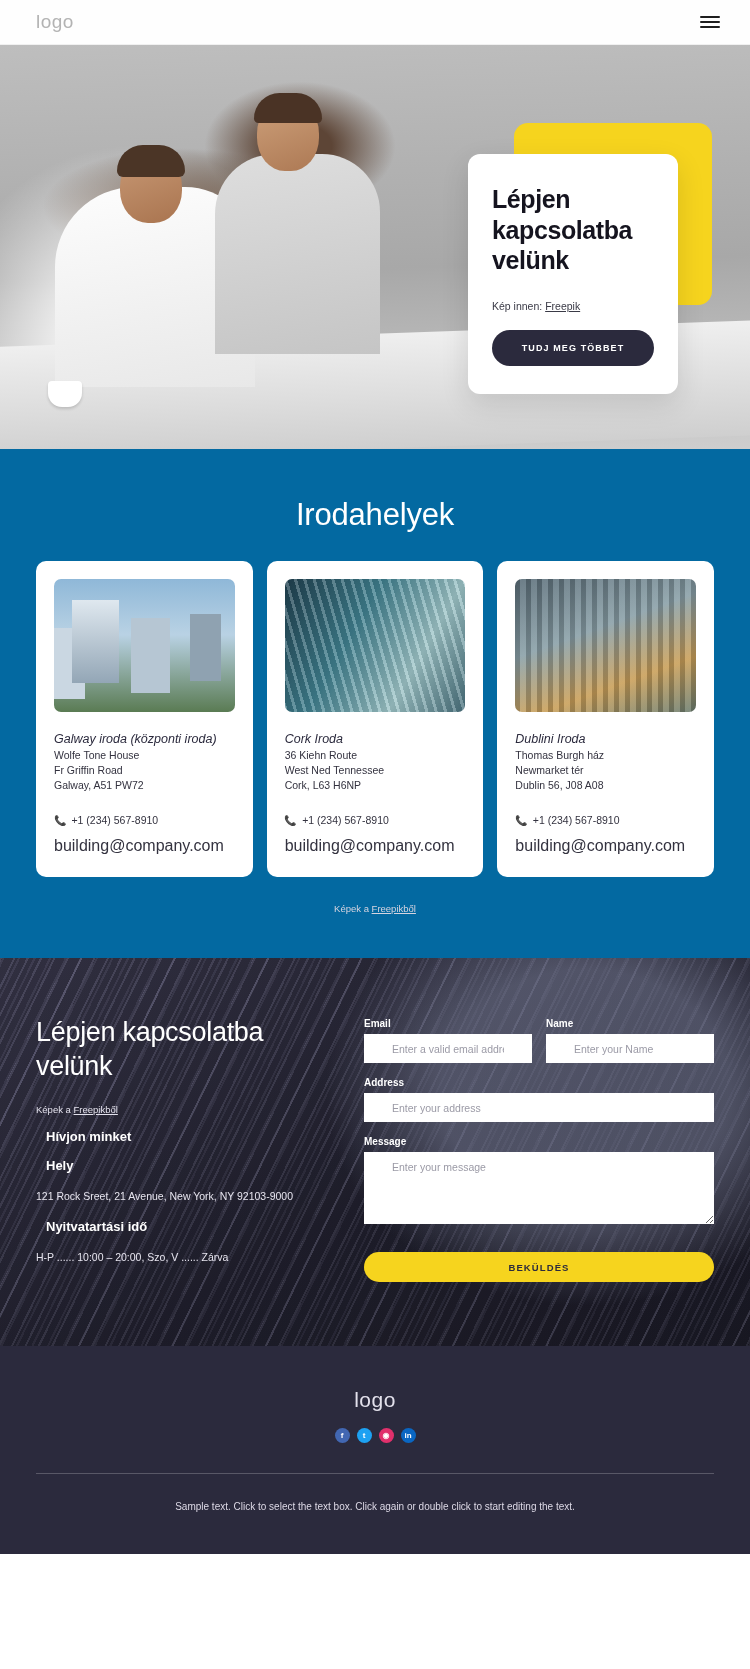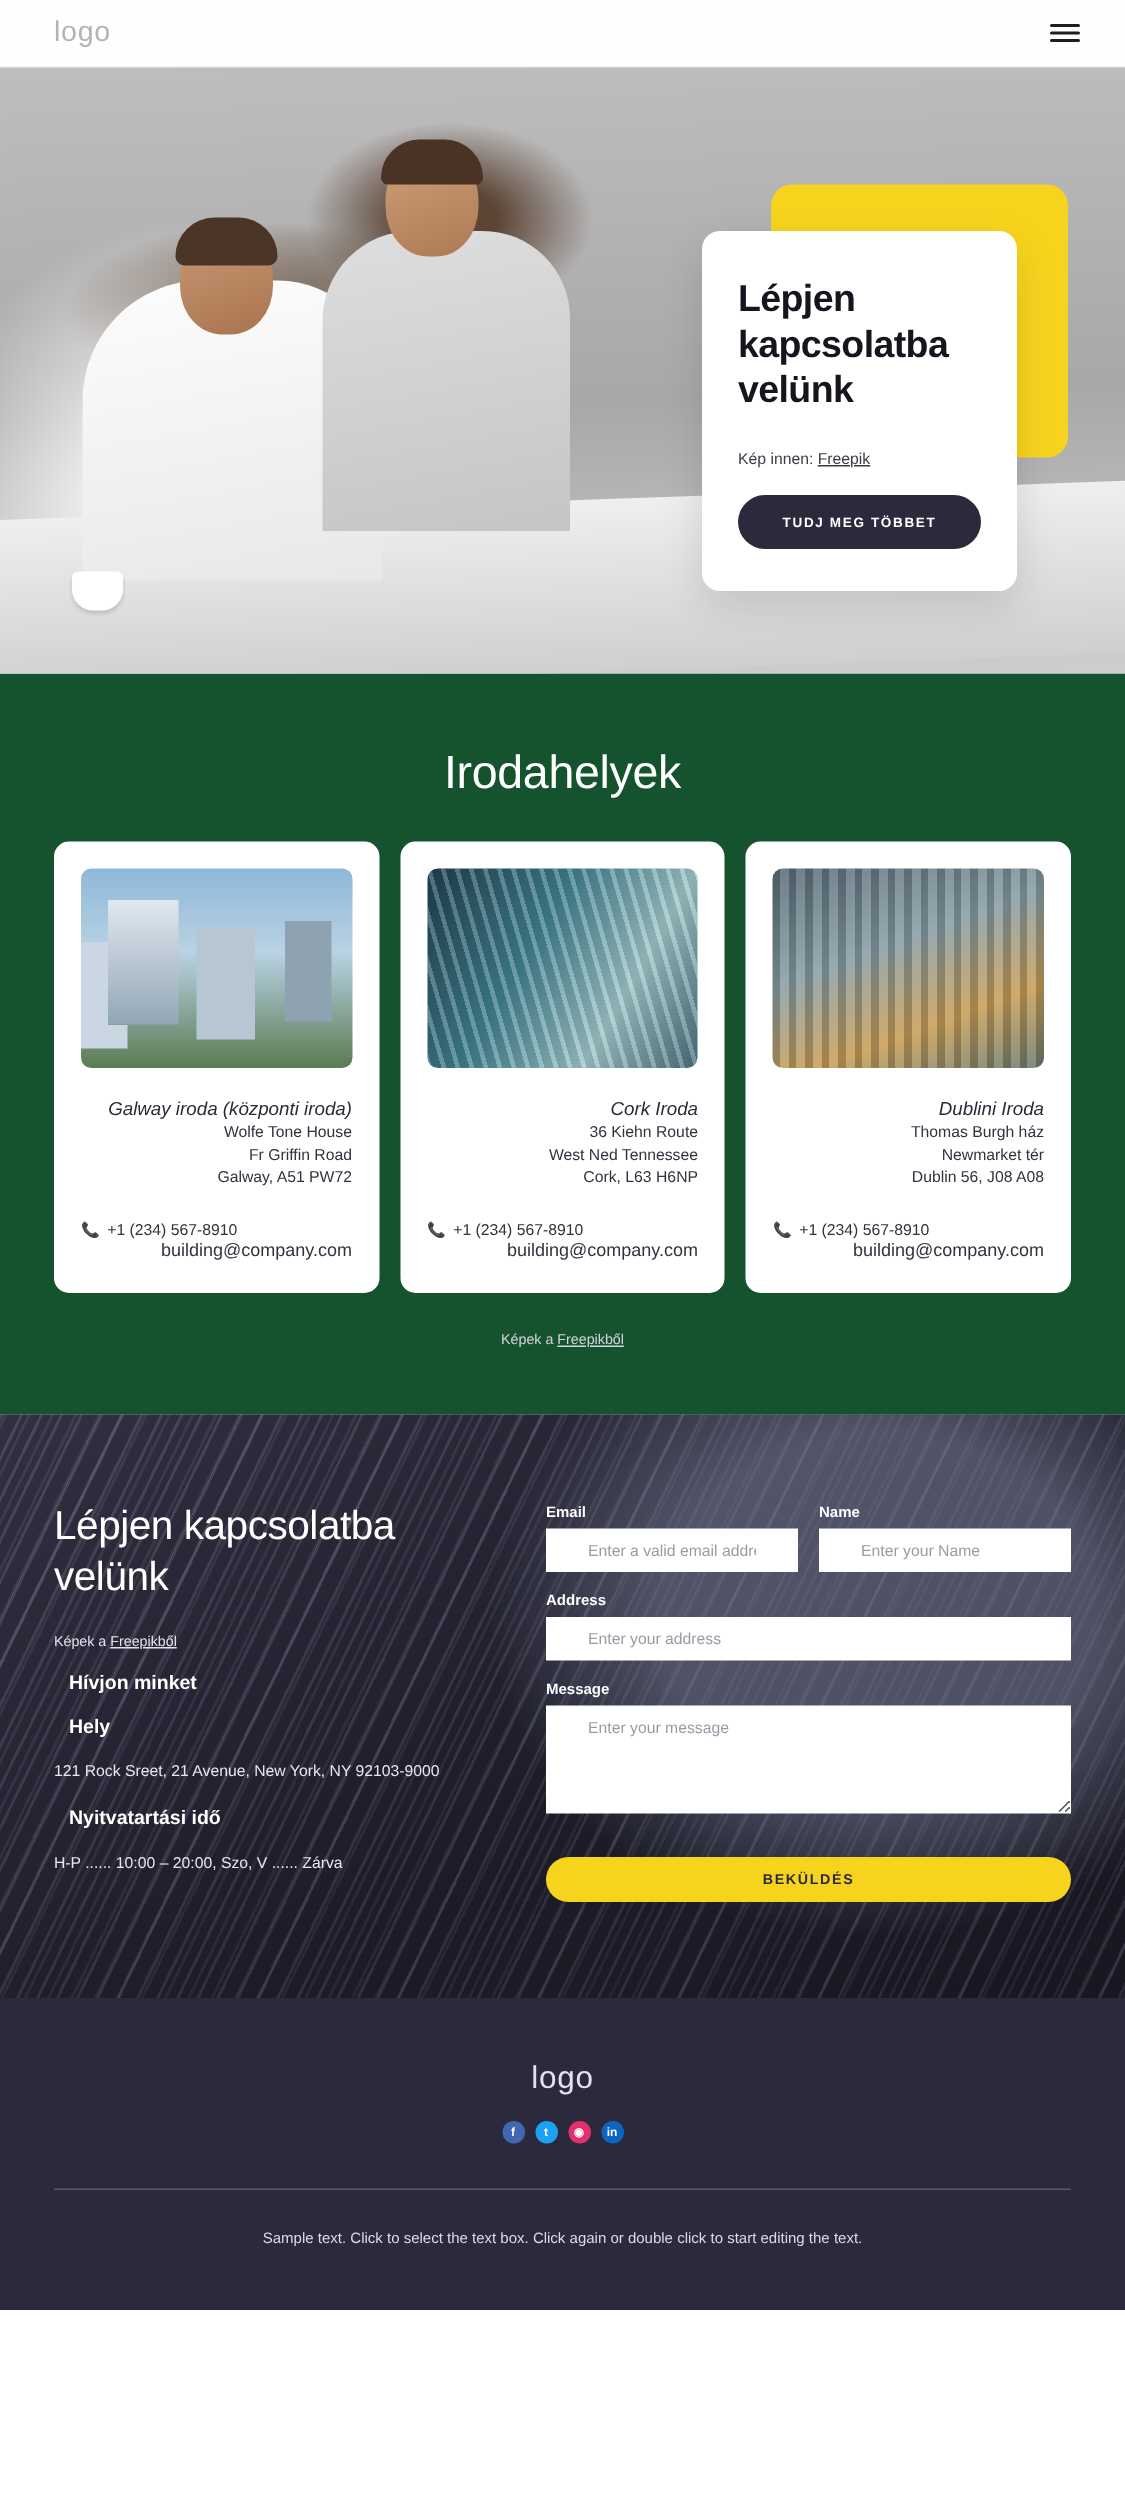--- a/index.html
+++ b/index.html
@@ -149,21 +149,21 @@
     font-weight: 700;
     letter-spacing: 1.1px;
     padding: 13px 22px;
     cursor: pointer;
     font-family: "Liberation Sans", sans-serif;
     width: 100%;
   }
 
   
   .offices {
-    background: #14532d;
+    background: #0369a1;
     padding: 48px 0 44px 0;
     text-align: center;
   }
   .offices h2 {
     font-size: 31px;
     font-weight: 400;
     color: #ffffff;
     letter-spacing: -0.2px;
   }
   .offices .sub {
@@ -178,21 +178,21 @@
     justify-content: center;
     gap: 14px;
     margin-top: 28px;
     padding: 0 36px;
   }
   .card {
     background: #fff;
     border-radius: 10px;
     flex: 1;
     padding: 18px 18px 22px 18px;
-    text-align: right;
+    text-align: left;
   }
   .card-img {
     height: 133px;
     border-radius: 7px;
     overflow: hidden;
     position: relative;
   }
   .img-galway {
     background:
       linear-gradient(180deg,#8fb8d8 0%,#b9d2e4 42%,#5a7b53 100%);
@@ -237,22 +237,23 @@
   .card .contact-row {
     display: flex;
     align-items: center;
     gap: 5px;
     margin-top: 23px;
     font-size: 10.5px;
     color: #33323f;
   }
   .phone-icon { font-size: 10px; }
   .card .email {
-    font-size: 12px;
+    font-size: 16px;
     color: #33323f;
+    margin-top: 11px;
   }
   .offices-credit {
     margin-top: 26px;
     font-size: 9.5px;
     color: #d6d4e0;
   }
   .offices-credit a { color: #d6d4e0; text-decoration: underline; }
 
   
   .contact {

